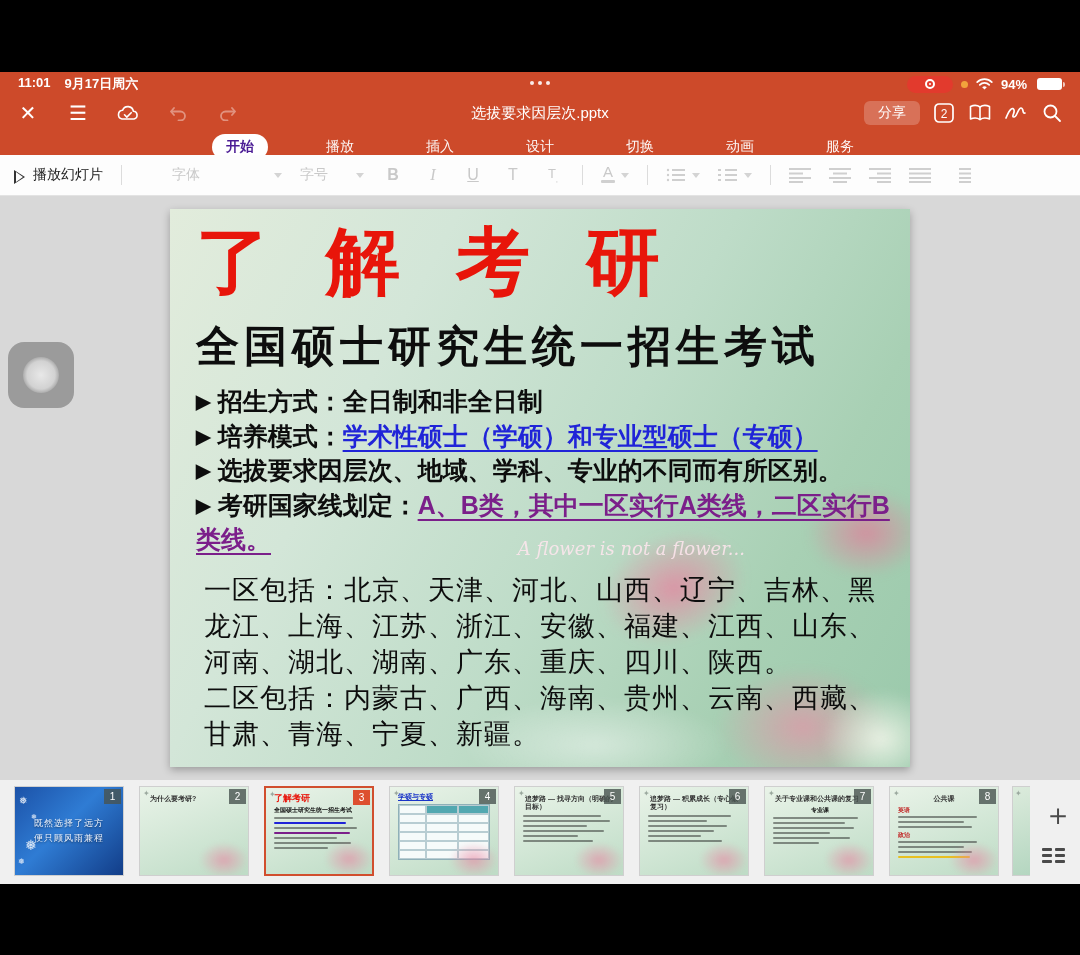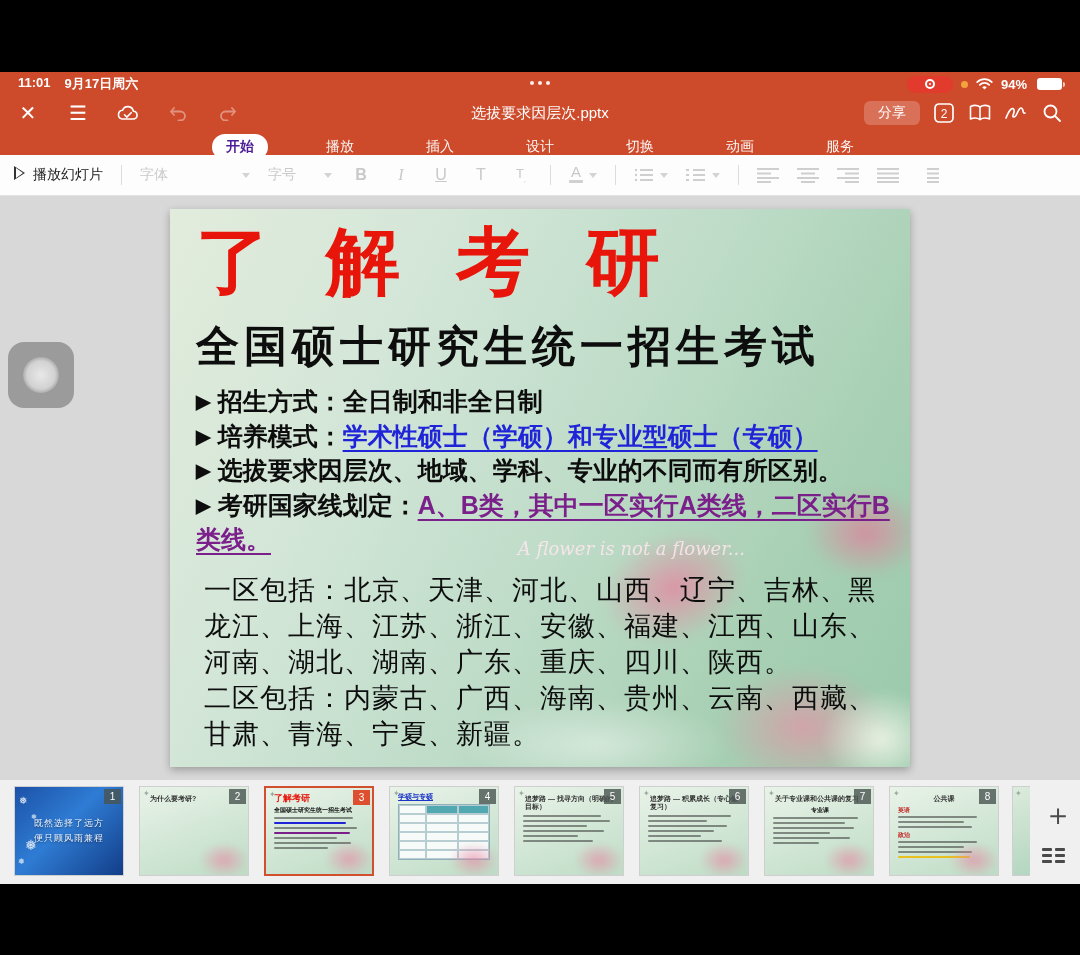--- a/index.html
+++ b/index.html
@@ -30,21 +30,21 @@
   .tb-right{margin-left:auto;display:flex;align-items:center;gap:12px;}
   .share-btn{background:rgba(255,255,255,.22);border-radius:6px;padding:3px 14px;font-size:14px;color:#fff;cursor:pointer;}
 
   
   .tabs{position:absolute;left:0;top:58px;width:100%;height:34px;display:flex;align-items:center;justify-content:center;gap:44px;}
   .tab{color:#ffd9cd;font-size:14px;padding:4px 14px;border-radius:14px;cursor:pointer;color:#fff;opacity:.95;}
   .tab.active{background:#fff;color:#4c1d95;font-weight:bold;opacity:1;}
 
   
   .toolbar{position:absolute;left:0;top:83px;width:100%;height:41px;background:#fdfdfd;border-bottom:1px solid #e3e3e3;display:flex;align-items:center;padding:0 14px;gap:18px;overflow:hidden;}
-  .play-group{display:flex;align-items:flex-start;gap:8px;color:#222;font-size:14px;cursor:pointer;white-space:nowrap;}
+  .play-group{display:flex;align-items:flex-end;gap:8px;color:#222;font-size:14px;cursor:pointer;white-space:nowrap;}
   .play-tri{width:0;height:0;border-left:11px solid #333;border-top:7px solid transparent;border-bottom:7px solid transparent;position:relative;}
   .play-tri::after{content:"";position:absolute;left:-9px;top:-5px;border-left:7px solid #fdfdfd;border-top:5px solid transparent;border-bottom:5px solid transparent;}
   .tdivider{width:1px;height:20px;background:#dcdcdc;}
   .dis{color:#c9c9c9;}
   .tool{display:flex;align-items:center;gap:4px;font-size:14px;white-space:nowrap;cursor:pointer;}
   .caret{width:0;height:0;border-left:4px solid transparent;border-right:4px solid transparent;border-top:5px solid #d4d4d4;margin-left:2px;}
   .fmt{font-size:16px;width:22px;text-align:center;}
   .fmt.i{font-style:italic;font-family:"Liberation Serif",serif;}
   .fmt.u{text-decoration:underline;}
   .acolor{display:flex;flex-direction:column;align-items:center;line-height:1;}
@@ -204,21 +204,21 @@
         <div class="tab">动画</div>
         <div class="tab">服务</div>
       </div>
 
     <div class="toolbar">
       <div class="play-group">
         <span class="play-tri"></span>
         <span>播放幻灯片</span>
       </div>
       <div class="tdivider"></div>
-      <div class="tool dis" style="width:110px;justify-content:space-between;">
+      <div class="tool dis" style="width:110px;justify-content:space-between;margin-left:32px;">
         <span>字体</span>
           <span class="caret"></span>
       </div>
       <div class="tool dis" style="width:64px;justify-content:space-between;">
         <span>字号</span>
           <span class="caret"></span>
       </div>
       <span class="fmt dis" style="font-weight:bold;">B</span>
       <span class="fmt i dis">I</span>
       <span class="fmt u dis">U</span>

